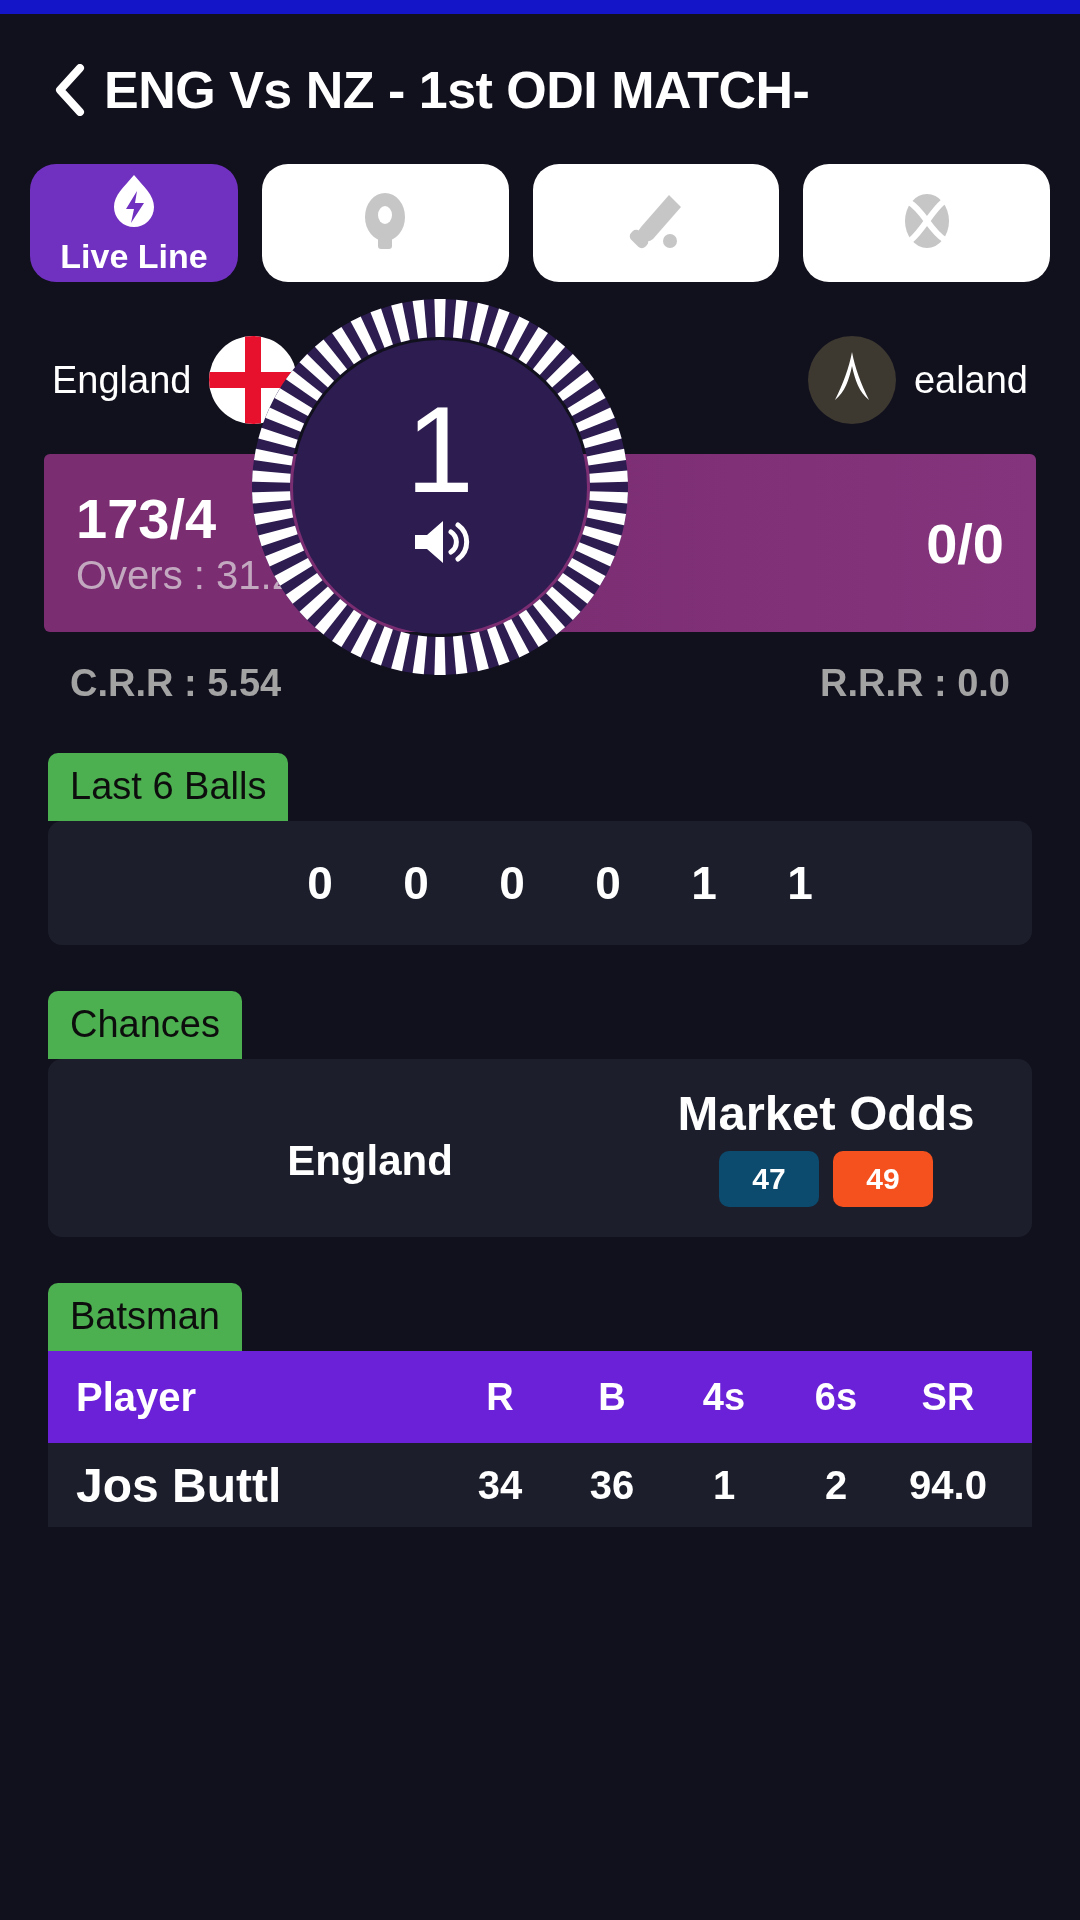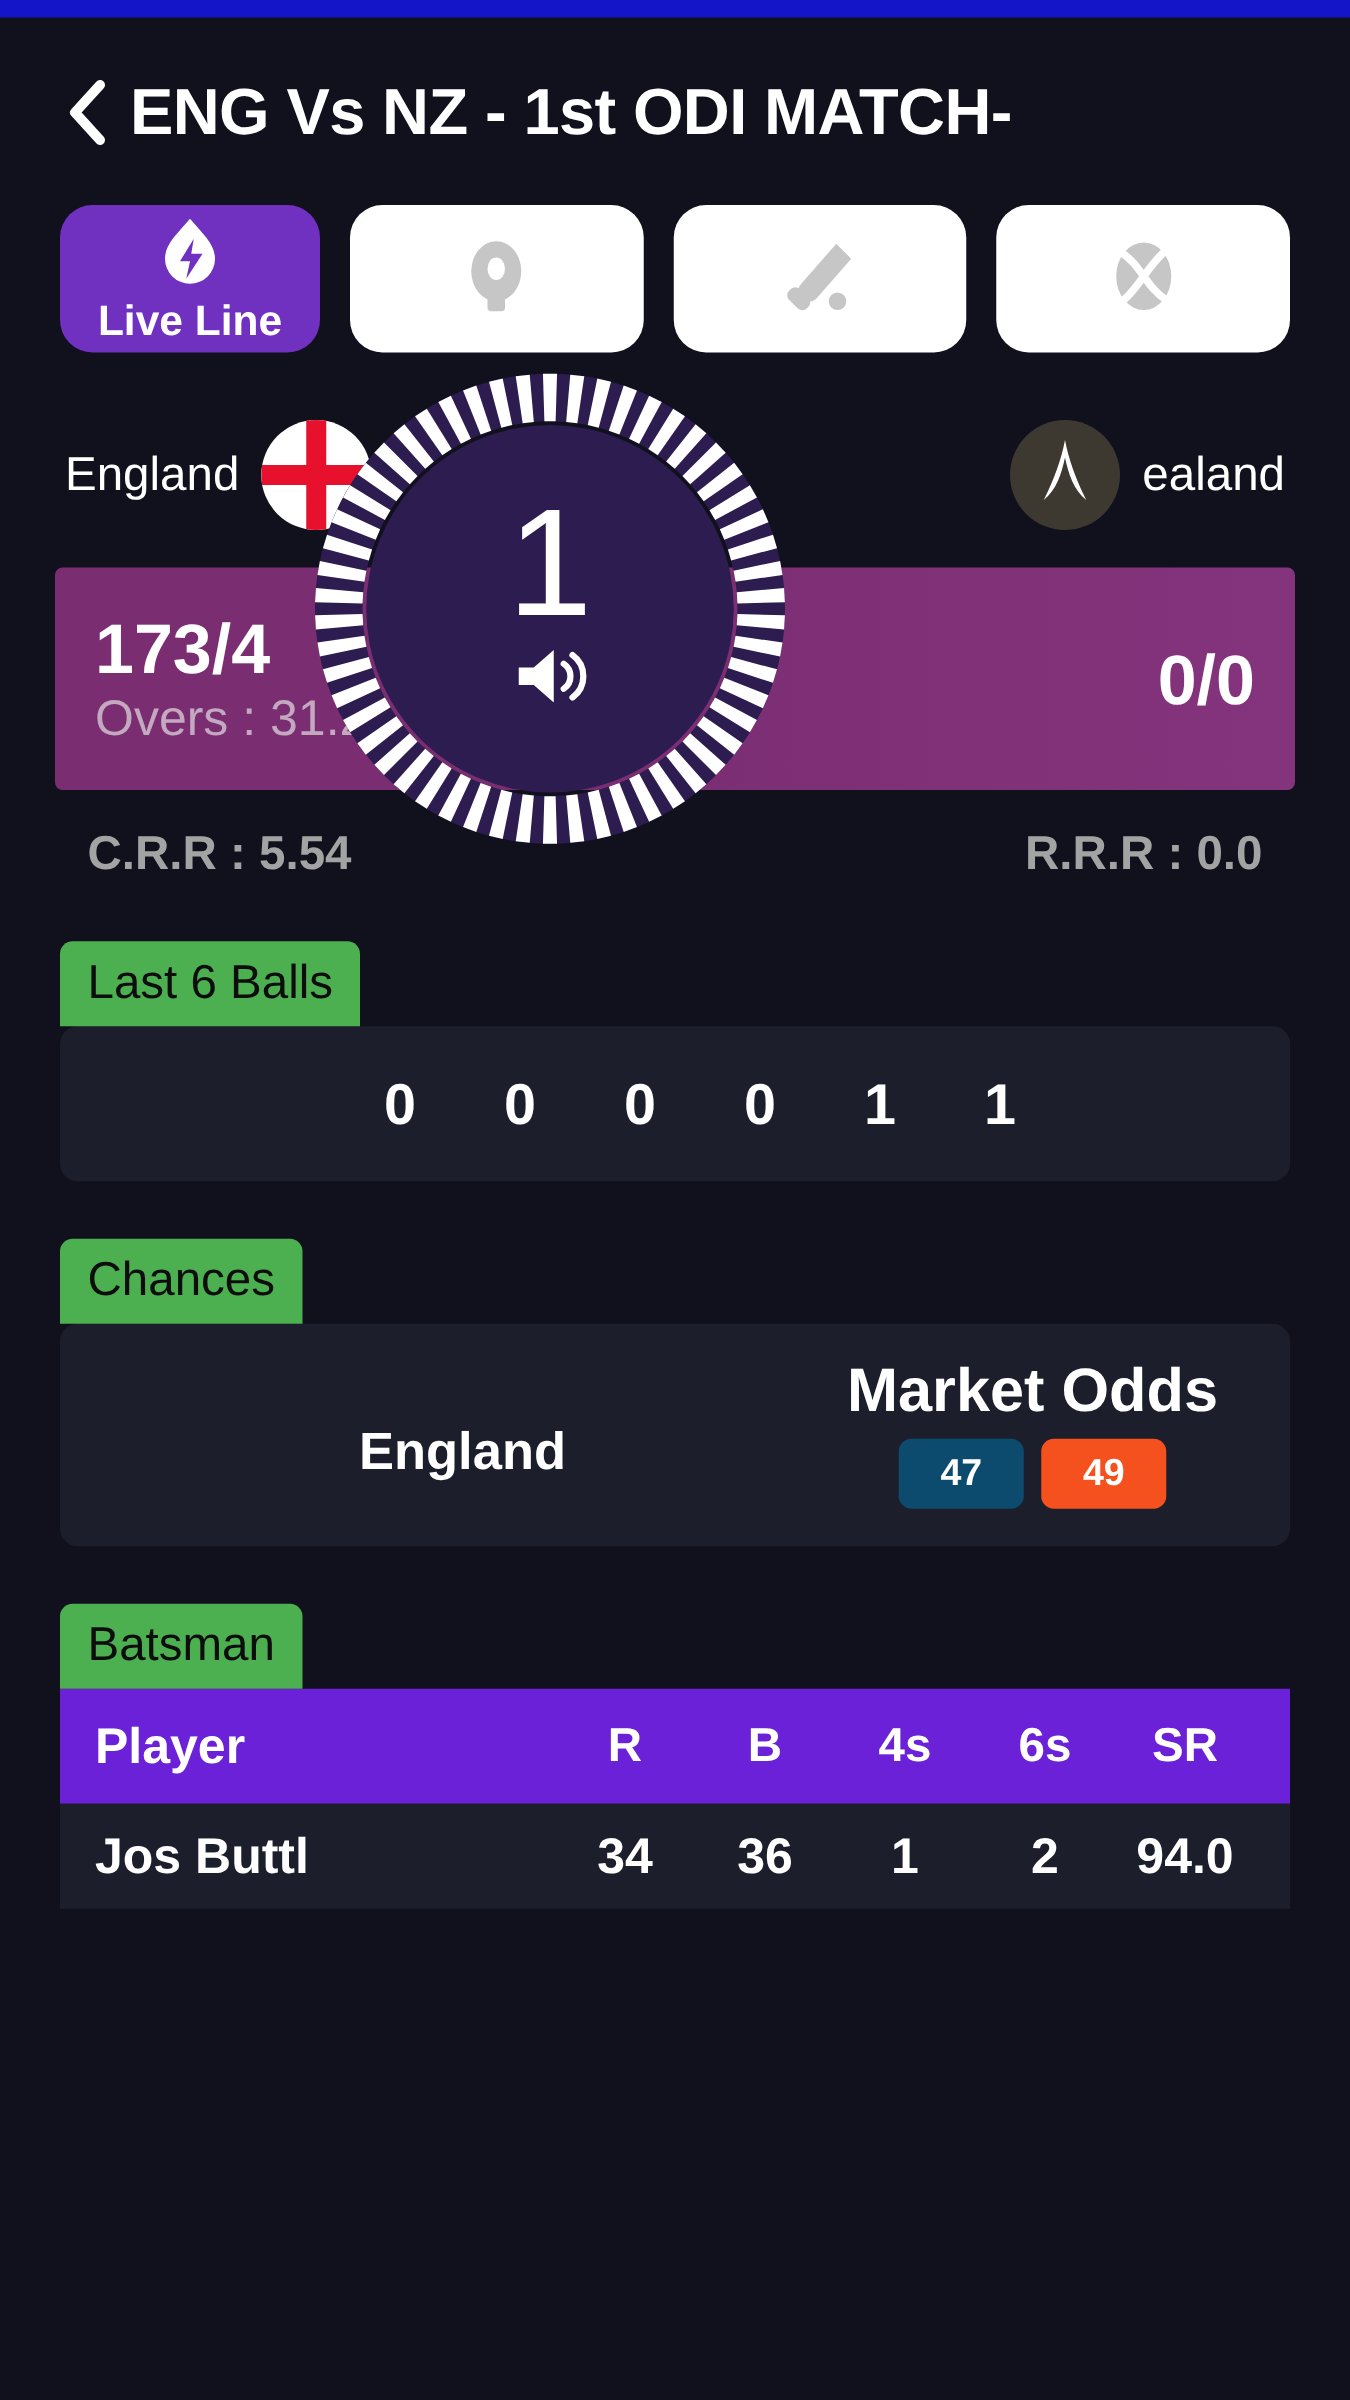--- a/index.html
+++ b/index.html
@@ -40,21 +40,21 @@
     font-size: 52px;
     font-weight: 700;
     letter-spacing: -0.5px;
     white-space: nowrap;
   }
 
   
   .tabbar {
     display: flex;
     gap: 24px;
-    padding: 0 48px;
+    padding: 0 30px;
     margin-top: 8px;
   }
   .tab {
     height: 118px;
     border-radius: 26px;
     display: flex;
     flex-direction: column;
     align-items: center;
     justify-content: center;
     gap: 4px;
@@ -281,21 +281,21 @@
   .table-row {
     background: #1c1f2b;
     display: flex;
     align-items: center;
     height: 84px;
     padding: 0 28px;
   }
   .td-player {
     flex: 1 1 0;
     color: #ffffff;
-    font-size: 40px;
+    font-size: 48px;
     font-weight: 700;
     white-space: nowrap;
     overflow: hidden;
   }
   .td {
     flex: 0 0 112px;
     color: #ffffff;
     font-size: 40px;
     font-weight: 700;
     text-align: center;

